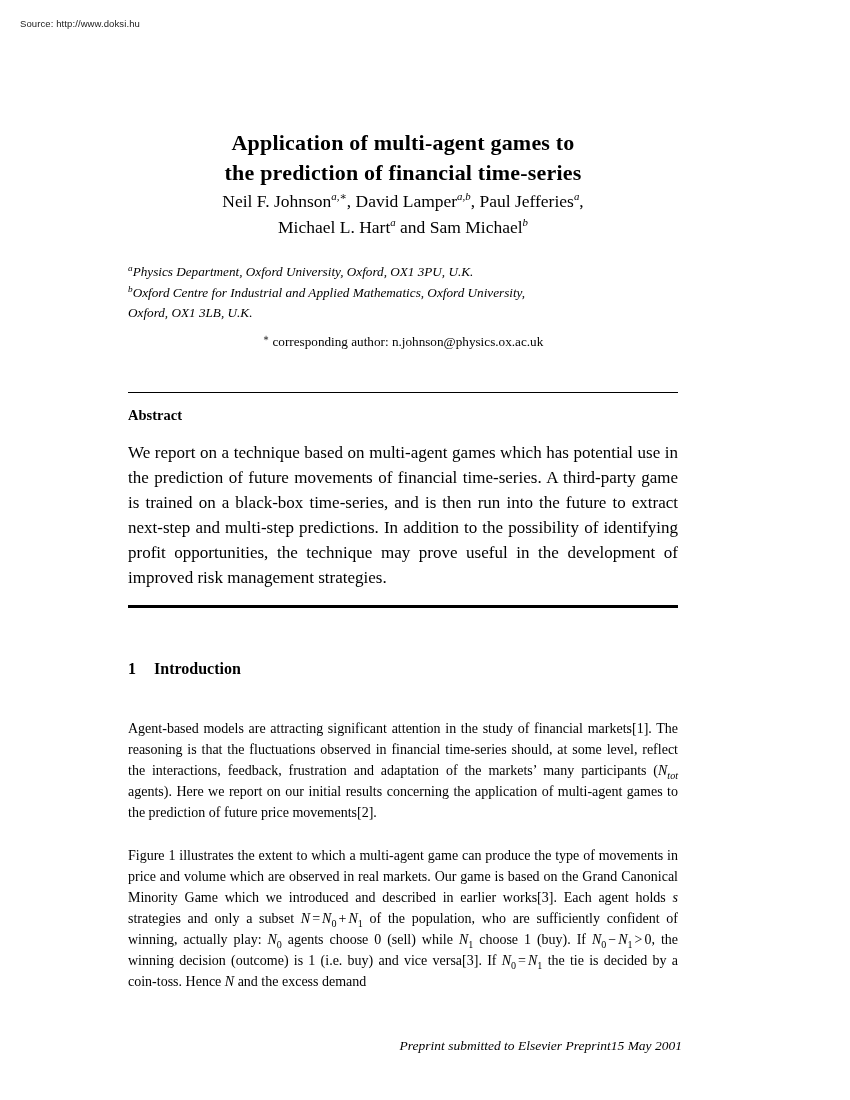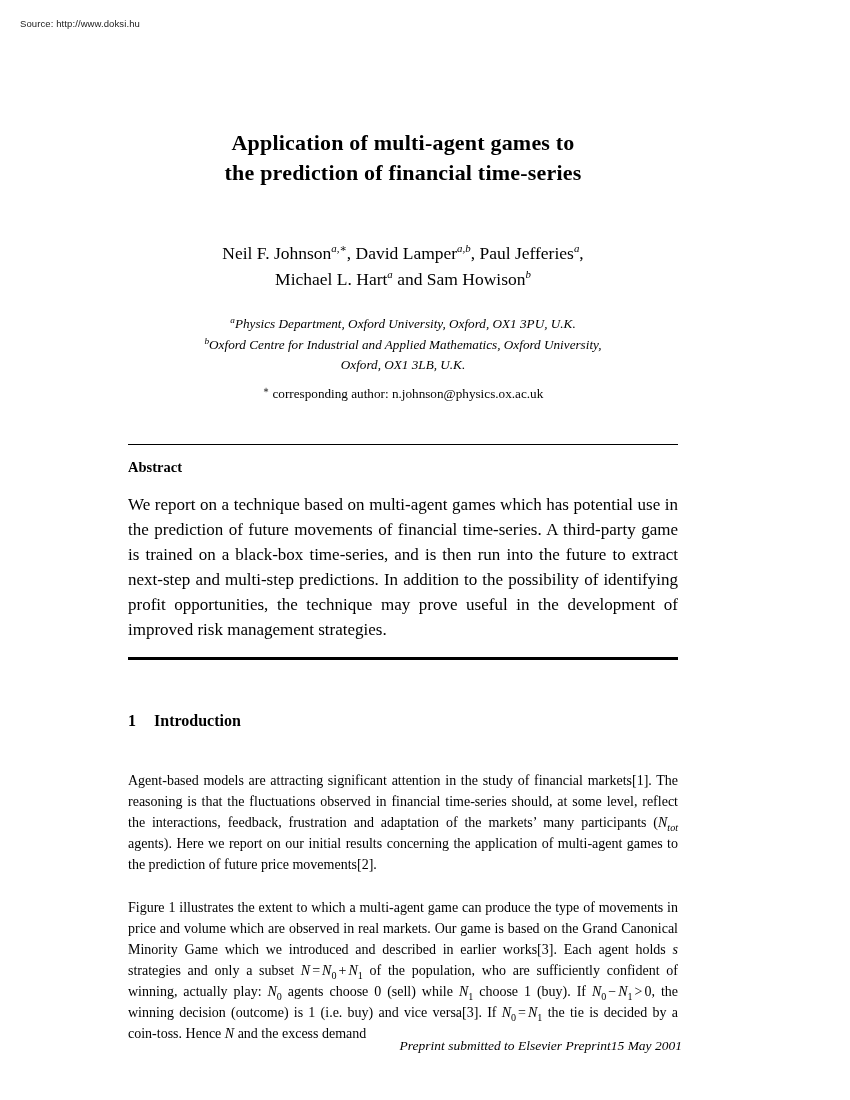--- a/index.html
+++ b/index.html
@@ -49,37 +49,35 @@
     text-align: center;
     font-size: 22px;
     font-weight: bold;
     line-height: 1.36;
     letter-spacing: 0.2px;
   }
   .title .tline { display: block; }
 
   
   .authors {
-    margin-top: 52px;
     text-align: center;
     font-size: 17.5px;
     line-height: 1.5;
   }
   .authors .aline { display: block; }
   sup {
     font-size: 0.62em;
     font-style: italic;
     vertical-align: super;
     line-height: 0;
   }
 
   
   .affiliations {
     margin-top: 22px;
-    text-align: center;
     font-size: 13.2px;
     font-style: italic;
     line-height: 1.55;
   }
   .affiliations .affline { display: block; }
   .affiliations sup {
     font-size: 0.7em;
     font-style: italic;
   }
   .corresponding {
@@ -187,21 +185,21 @@
     <div class="title">
       <span class="tline">Application of multi-agent games to</span>
       <span class="tline">the prediction of financial time-series</span>
     </div>
 
     <div class="authors">
       <span class="aline">
         <span>Neil F. Johnson</span><sup>a,∗</sup><span>, David Lamper</span><sup>a,b</sup><span>, Paul Jefferies</span><sup>a</sup><span>,</span>
       </span>
       <span class="aline">
-        <span>Michael L. Hart</span><sup>a</sup><span> and Sam Howison</span><sup>b</sup>
+        <span>Michael L. Hart</span><sup>a</sup><span> and Sam Michael</span><sup>b</sup>
       </span>
     </div>
 
     <div class="affiliations">
       <span class="affline"><sup>a</sup><span>Physics Department, Oxford University, Oxford, OX1 3PU, U.K.</span></span>
       <span class="affline"><sup>b</sup><span>Oxford Centre for Industrial and Applied Mathematics, Oxford University,</span></span>
       <span class="affline">Oxford, OX1 3LB, U.K.</span>
     </div>
 
     <div class="corresponding">

